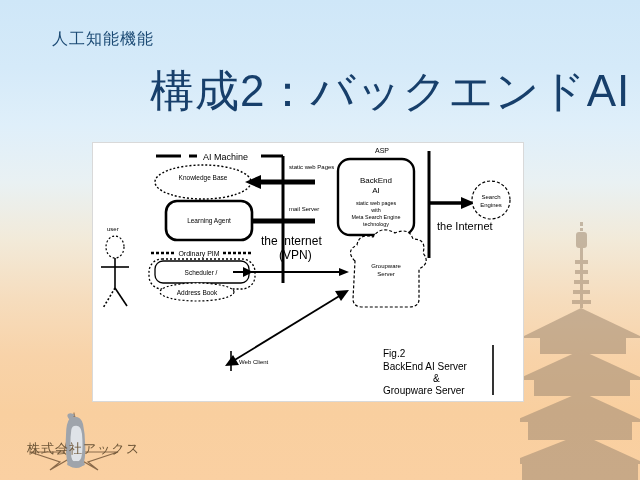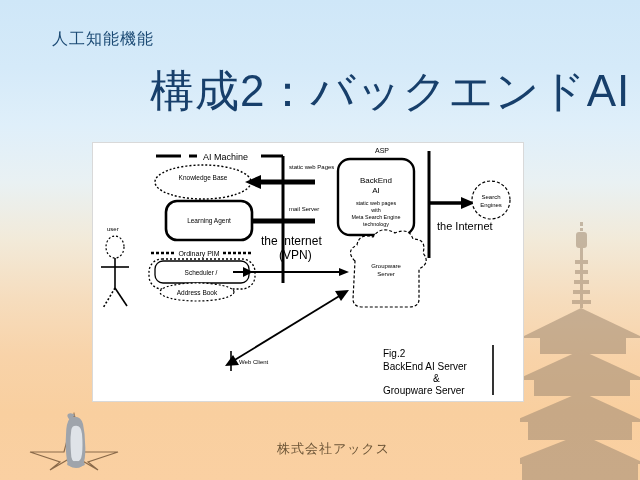--- a/index.html
+++ b/index.html
@@ -72,21 +72,20 @@
     font-family: "Liberation Sans", sans-serif;
     fill: #000000;
   }
 
   
   #footer-text {
     position: absolute;
     left: 0;
     right: 0;
     top: 440px;
-    text-align: center;
     font-size: 13px;
     color: #6b5436;
     letter-spacing: 1px;
     padding-left: 27px;
   }
   #penguin-logo {
     position: absolute;
     left: 26px;
     top: 408px;
     width: 96px;

